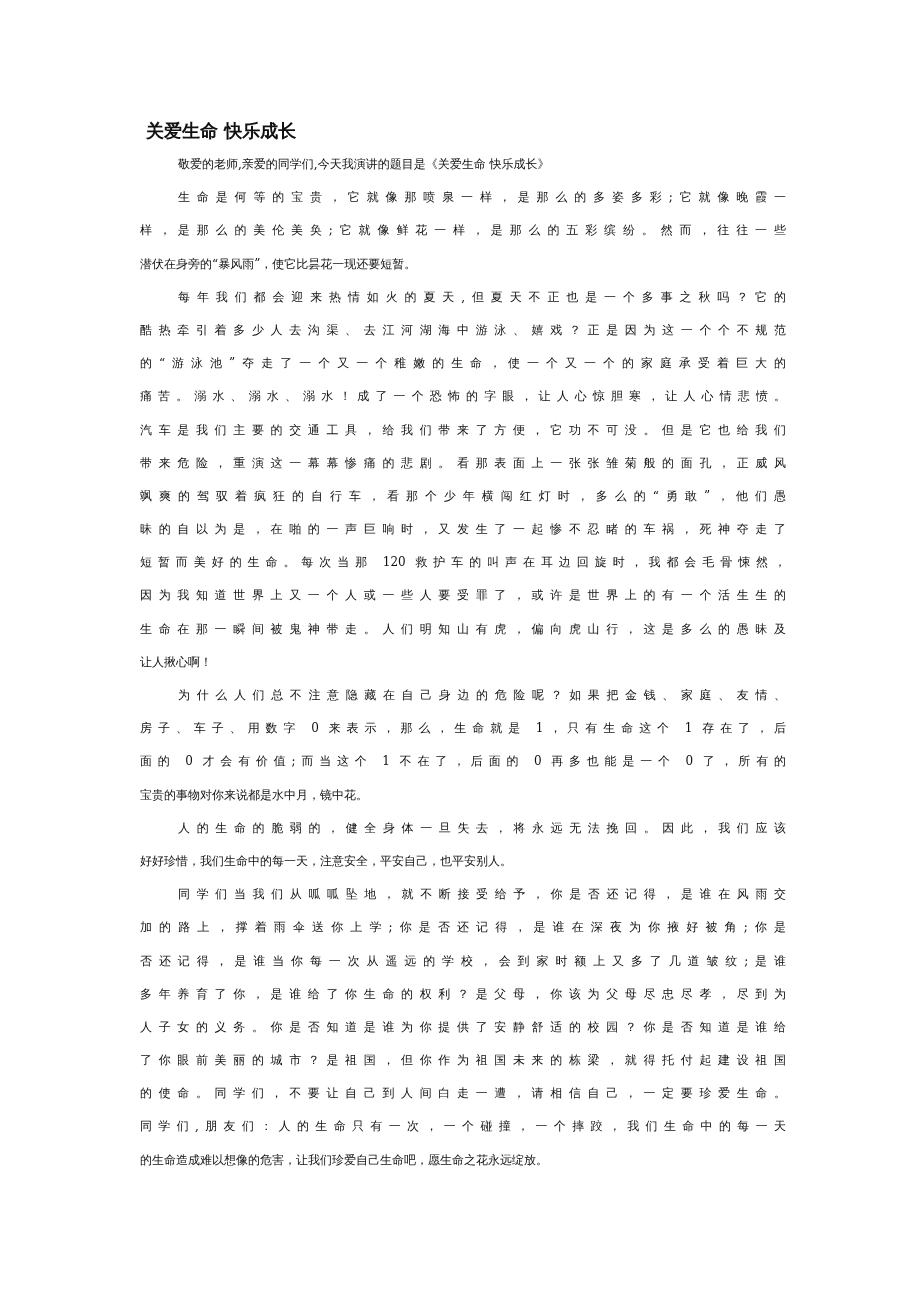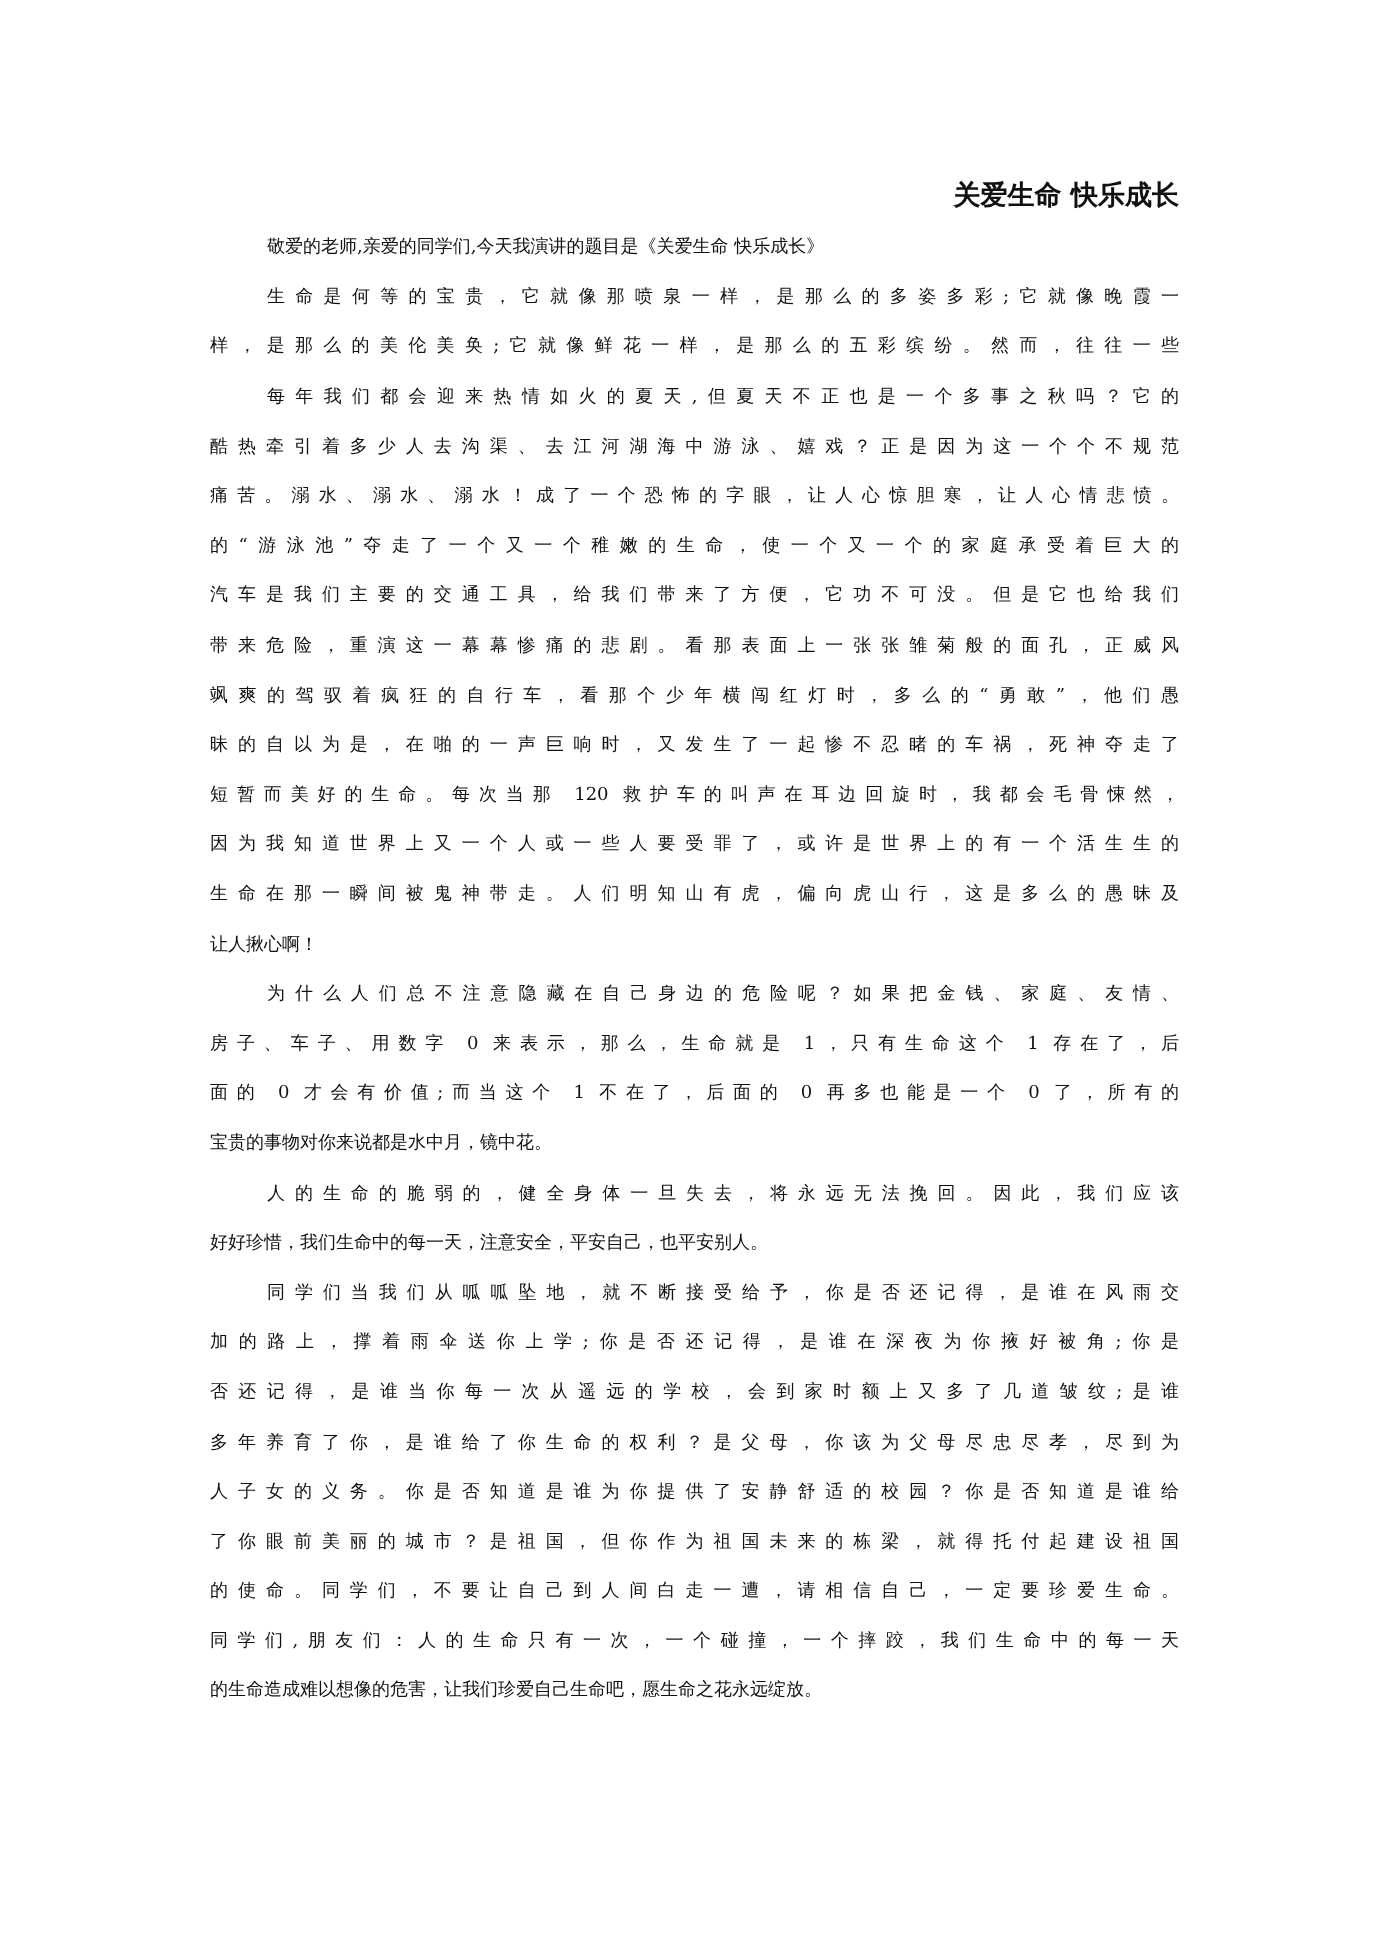--- a/index.html
+++ b/index.html
@@ -1,45 +1,46 @@
 <!DOCTYPE html>
 <html><head>
 <meta charset="utf-8">
 <style>
   html, body { margin: 0; padding: 0; background: #ffffff; }
   body { width: 920px; height: 1302px; position: relative; overflow: hidden;
          font-family: "DejaVu Serif", "Liberation Serif", serif; color: #111; }
   .page { position: absolute; left: 140px; top: 116px; width: 646px; }
-  .title { text-align: right; font-family: "DejaVu Sans", "Liberation Sans", sans-serif;
+  .title { text-align: left; font-family: "DejaVu Sans", "Liberation Sans", sans-serif;
            font-weight: bold; font-size: 18px; line-height: 30px; height: 30px; margin: 0 0 2px 0; padding-left: 6px; }
   .para { margin: 0; font-size: 12px; line-height: 33.2px; }
   .line { display: block; white-space: nowrap; text-align: justify; text-align-last: justify; height: 33.2px; }
   .line.last { text-align-last: left; }
   .line.indent { padding-left: 38px; }
 </style>
 </head>
 <body>
 
 <div class="page">
   <h1 class="title">关爱生命  快乐成长</h1>
 
   <p class="para">
     <span class="line indent last">敬爱的老师,亲爱的同学们,今天我演讲的题目是《关爱生命  快乐成长》</span>
   </p>
 
   <p class="para">
     <span class="line indent">生命是何等的宝贵，它就像那喷泉一样，是那么的多姿多彩;它就像晚霞一</span>
     <span class="line">样，是那么的美伦美奂;它就像鲜花一样，是那么的五彩缤纷。然而，往往一些</span>
+    <span class="line last">潜伏在身旁的“暴风雨”，使它比昙花一现还要短暂。</span>
   </p>
 
   <p class="para">
     <span class="line indent">每年我们都会迎来热情如火的夏天,但夏天不正也是一个多事之秋吗？它的</span>
     <span class="line">酷热牵引着多少人去沟渠、去江河湖海中游泳、嬉戏？正是因为这一个个不规范</span>
+    <span class="line">的“游泳池”夺走了一个又一个稚嫩的生命，使一个又一个的家庭承受着巨大的</span>
     <span class="line">痛苦。溺水、溺水、溺水！成了一个恐怖的字眼，让人心惊胆寒，让人心情悲愤。</span>
-    <span class="line">的“游泳池”夺走了一个又一个稚嫩的生命，使一个又一个的家庭承受着巨大的</span>
     <span class="line">汽车是我们主要的交通工具，给我们带来了方便，它功不可没。但是它也给我们</span>
     <span class="line">带来危险，重演这一幕幕惨痛的悲剧。看那表面上一张张雏菊般的面孔，正威风</span>
     <span class="line">飒爽的驾驭着疯狂的自行车，看那个少年横闯红灯时，多么的“勇敢”，他们愚</span>
     <span class="line">昧的自以为是，在啪的一声巨响时，又发生了一起惨不忍睹的车祸，死神夺走了</span>
     <span class="line">短暂而美好的生命。每次当那 120 救护车的叫声在耳边回旋时，我都会毛骨悚然，</span>
     <span class="line">因为我知道世界上又一个人或一些人要受罪了，或许是世界上的有一个活生生的</span>
     <span class="line">生命在那一瞬间被鬼神带走。人们明知山有虎，偏向虎山行，这是多么的愚昧及</span>
     <span class="line last">让人揪心啊！</span>
   </p>
 

